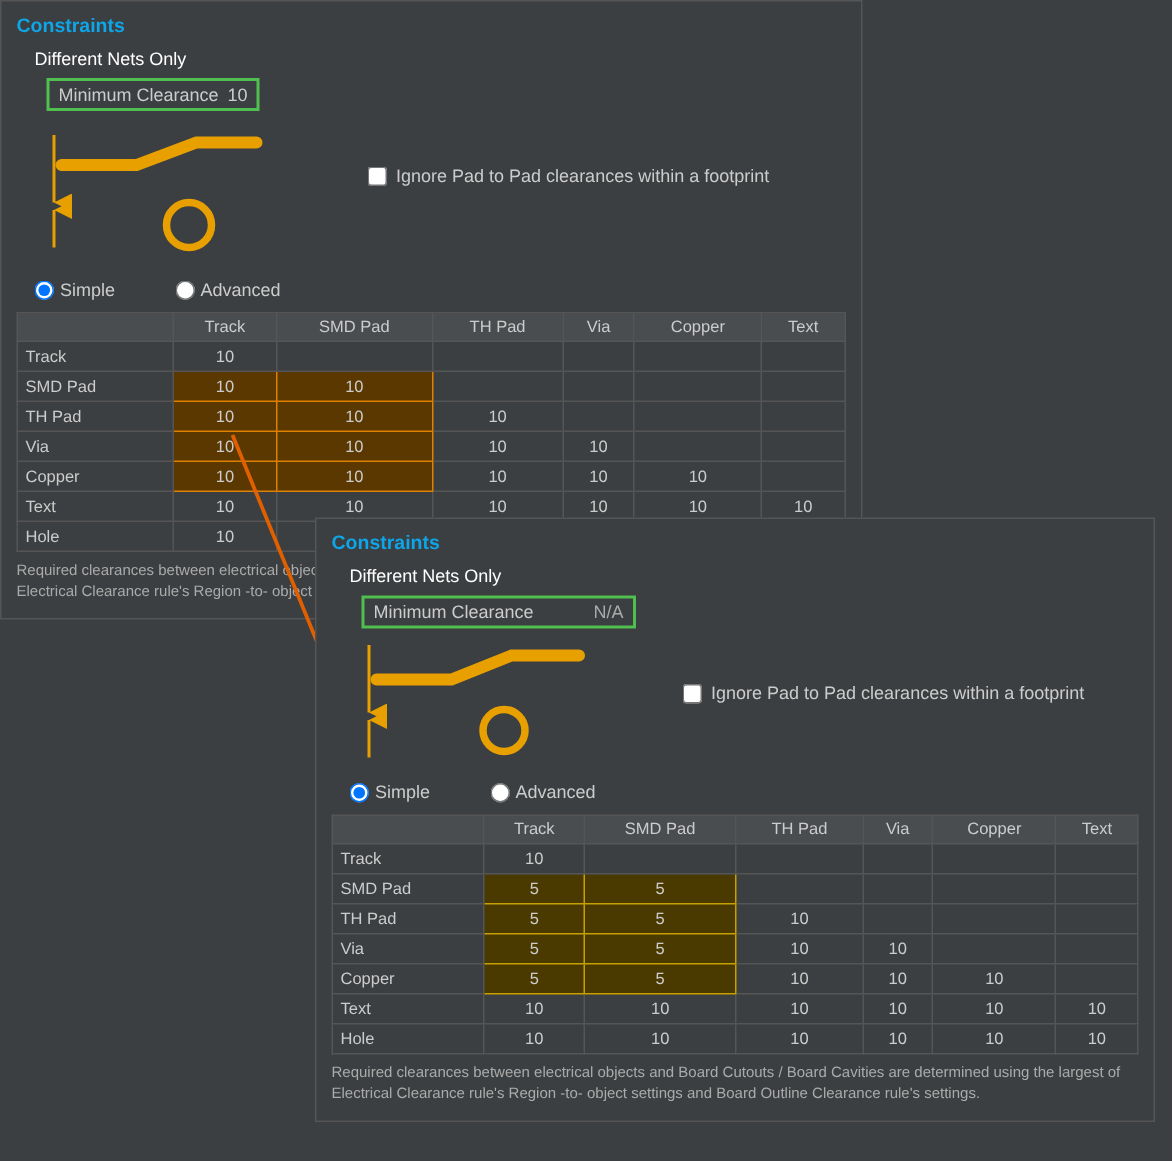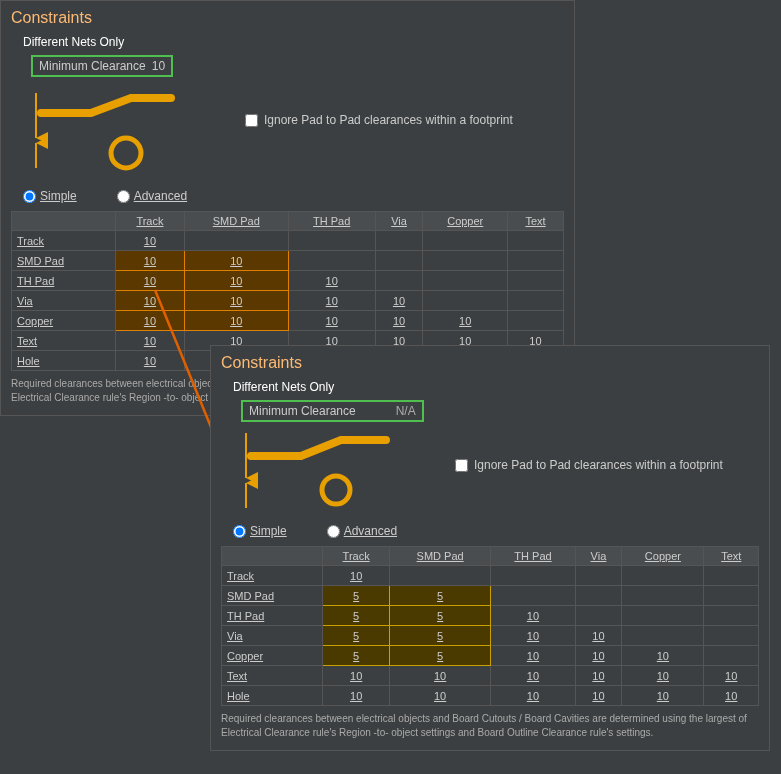--- a/index.html
+++ b/index.html
@@ -18,23 +18,23 @@
     .panel-top {
       position: absolute;
       top: 0; left: 0;
       width: 575px;
       background: #3c3f41;
       border: 1px solid #555;
       padding: 8px 10px 10px 10px;
     }
 
     .panel-title {
-      font-size: 16px;
-      font-weight: normal;
-      color: #fdba74;
+      font-size: 13px;
+      font-weight: bold;
+      color: #0ea5e9;
       margin-bottom: 8px;
     }
 
     .different-nets-label {
       color: #ffffff;
       font-size: 12px;
       margin-bottom: 6px;
       margin-left: 12px;
     }
 
@@ -89,29 +89,27 @@
       gap: 40px;
       margin-left: 12px;
       margin-bottom: 8px;
     }
     .radio-row label {
       display: flex;
       align-items: center;
       gap: 4px;
       font-size: 12px;
       cursor: pointer;
-      text-decoration: underline;
     }
 
     
     .constraints-table {
       width: 100%;
       border-collapse: collapse;
       font-size: 11px;
-      text-decoration: underline;
     }
     .constraints-table th {
       background: #4a4d50;
       color: #cccccc;
       text-align: center;
       padding: 3px 5px;
       border: 1px solid #555;
       font-weight: normal;
     }
     .constraints-table td {

